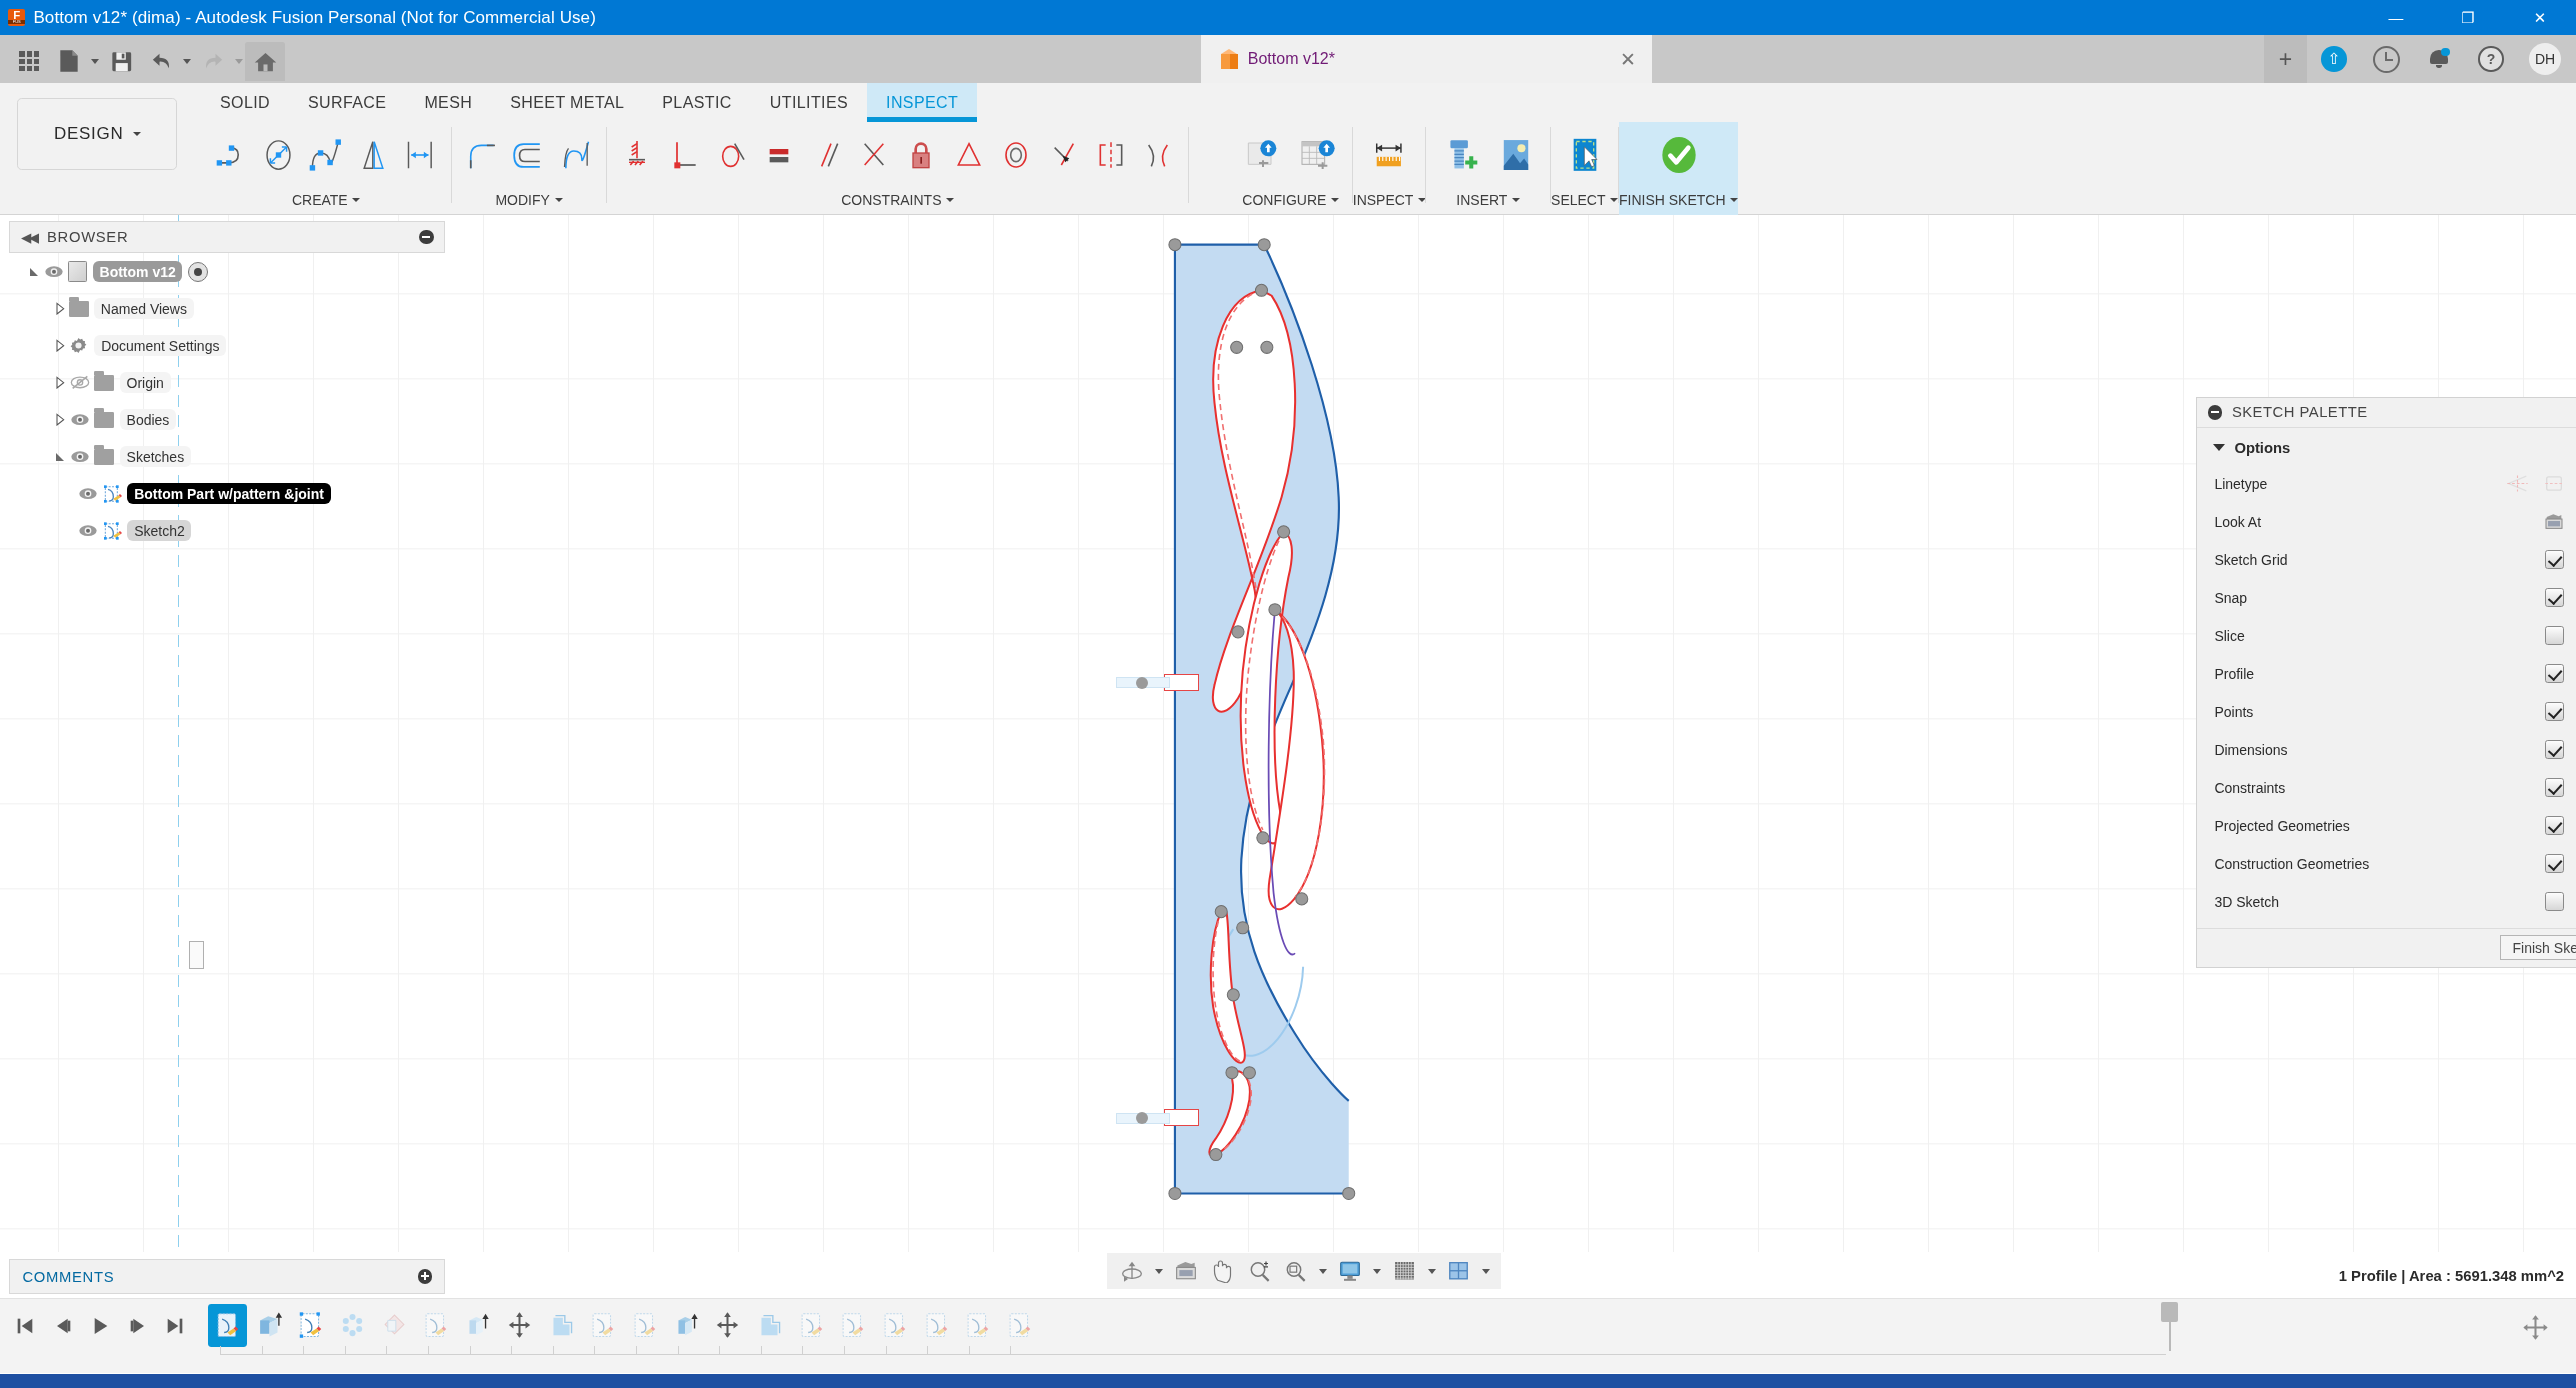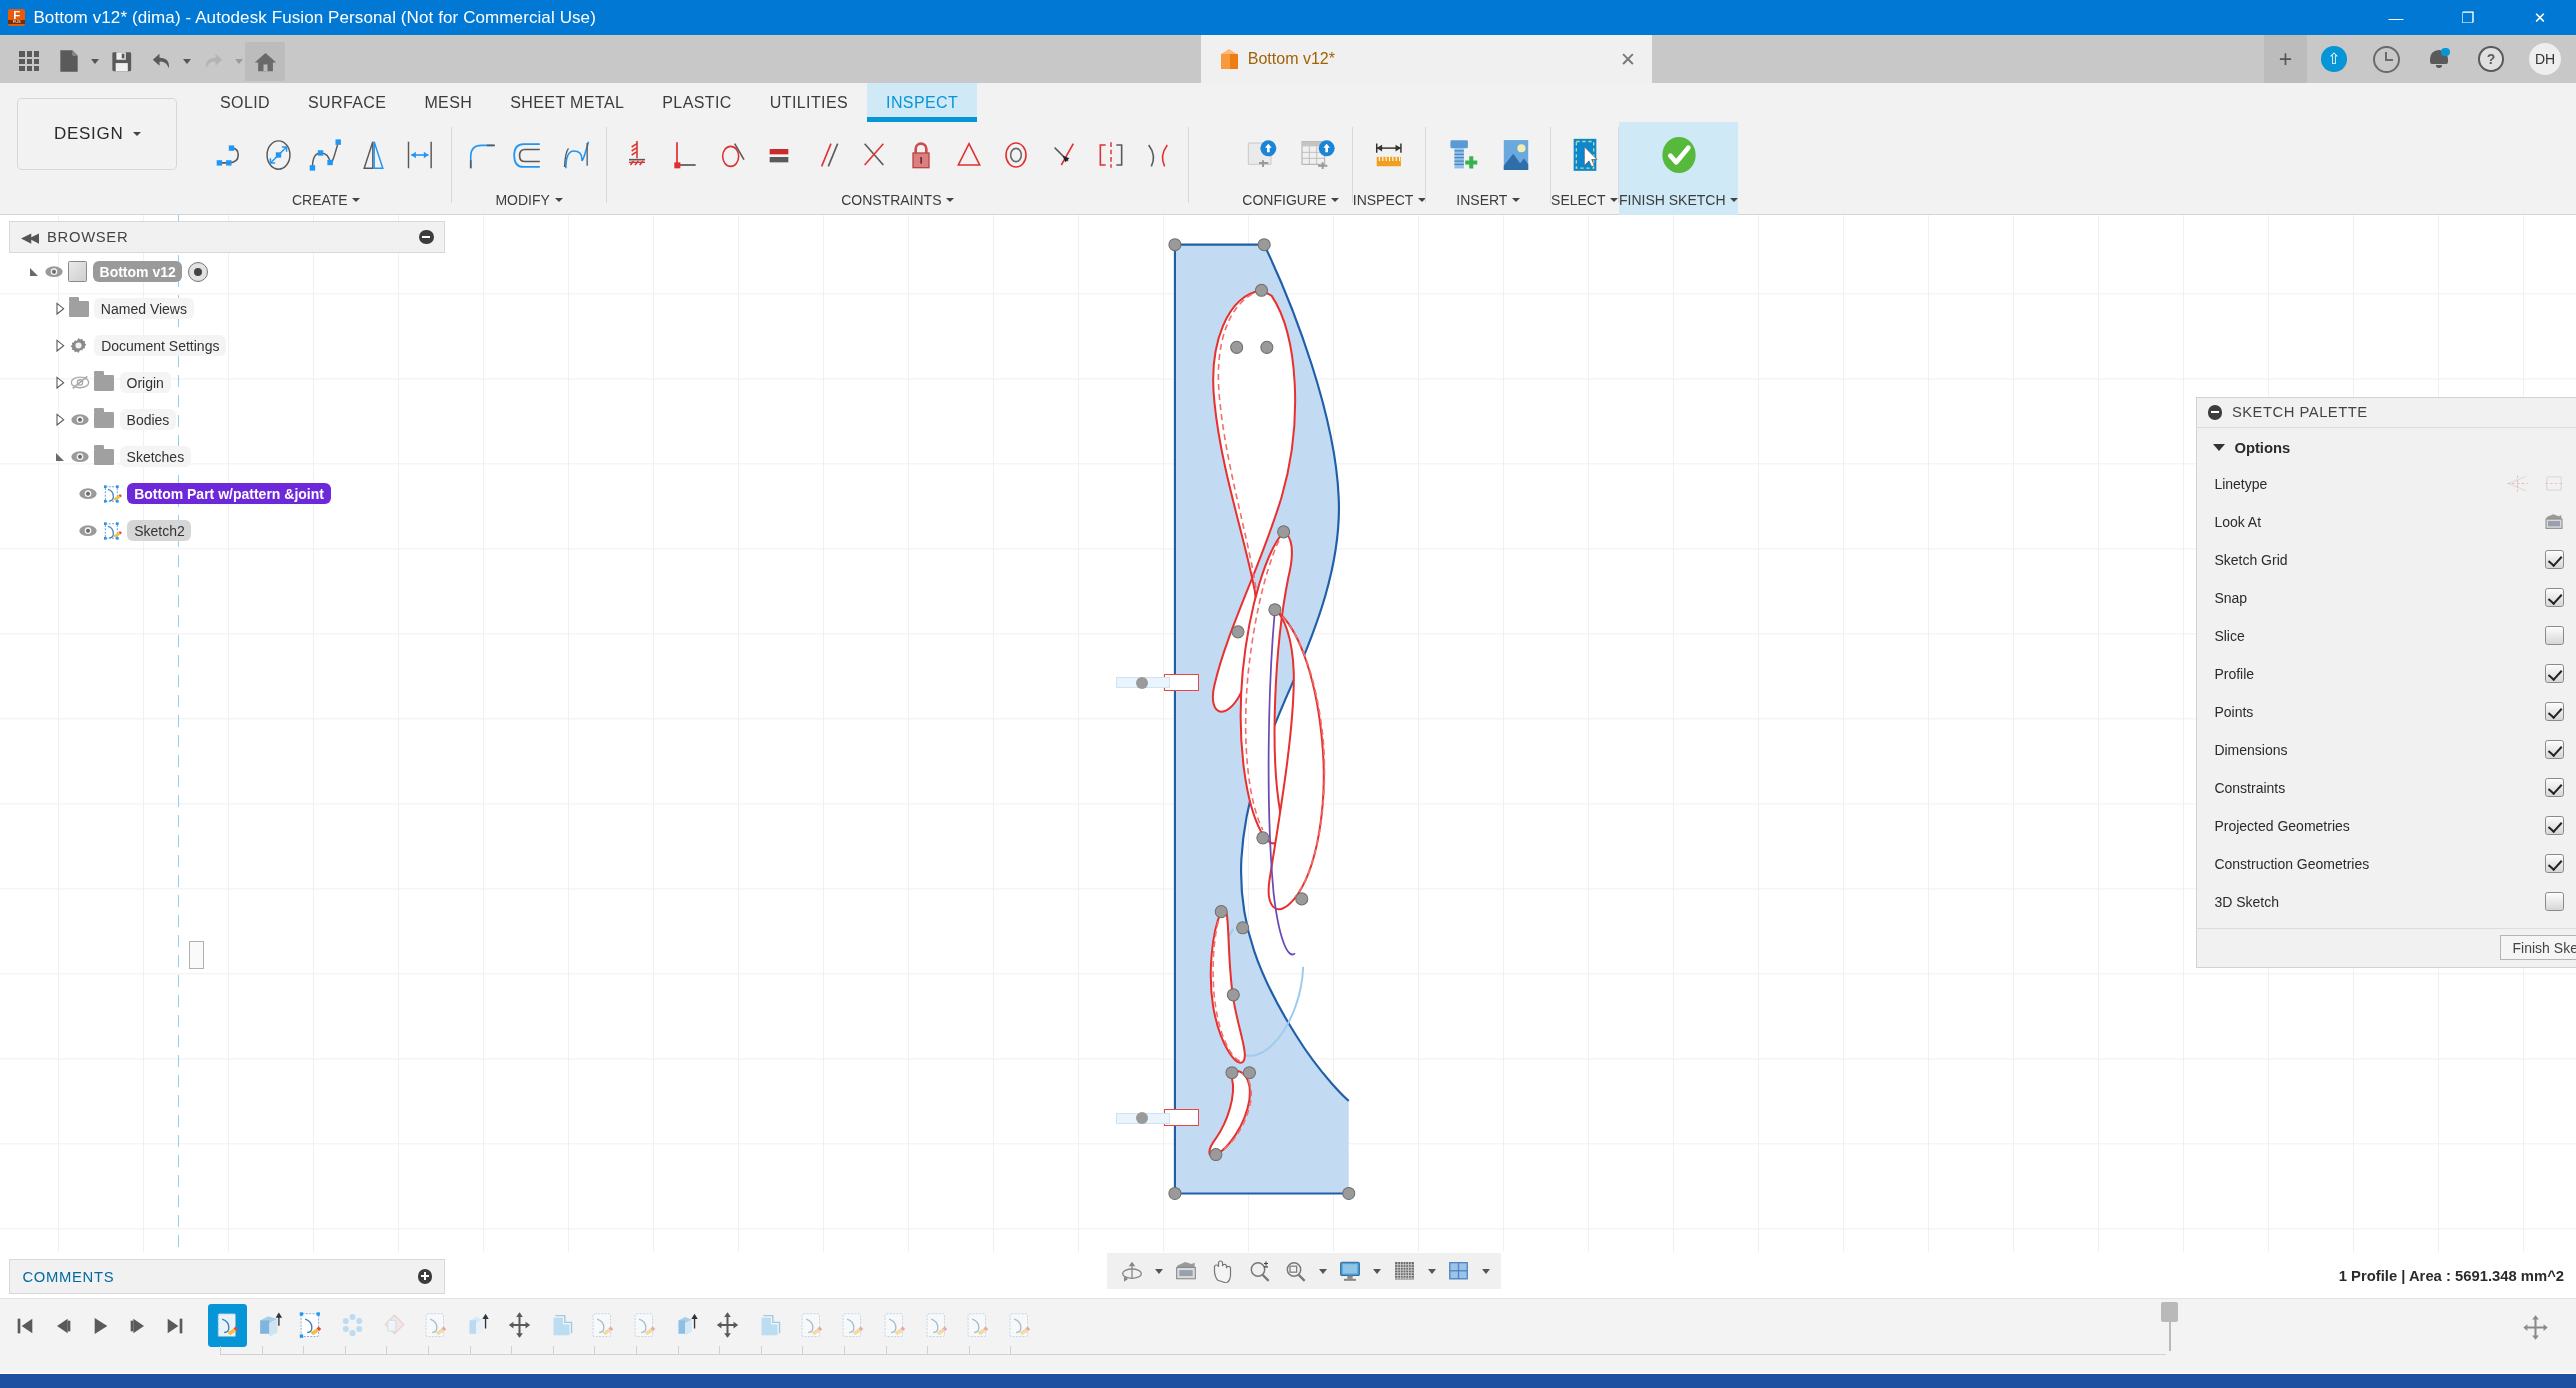--- a/index.html
+++ b/index.html
@@ -67,21 +67,21 @@
     position:absolute; left:1201px; top:35px; width:403px; height:48px;
     background:#f0f0f0; display:flex; align-items:center; padding-left:20px;
   }
   #doctab .cube {
     width:17.4px;height:20px;margin-right:9.4px;position:relative;
   }
   #doctab .cube .top { position:absolute;top:0;left:0;width:0;height:0;
      border-left:8.7px solid transparent;border-right:8.7px solid transparent;border-bottom:5.4px solid #ffb877;}
   #doctab .cube .lf { position:absolute;top:5.4px;left:0;width:8.7px;height:14.8px;background:#f79a3e;}
   #doctab .cube .rt { position:absolute;top:5.4px;left:8.7px;width:8.7px;height:14.8px;background:#ed7d13;}
-  #doctab .name { font-size:16px; color:#a16207; }
+  #doctab .name { font-size:16px; color:#701a75; }
   #tabclose {
     position:absolute;left:1604px;top:35px;width:48px;height:48px;
     background:#f0f0f0;display:flex;align-items:center;justify-content:center;
     font-size:19px;color:#777;
   }
   #tabplus {
     position:absolute;left:2264px;top:35px;width:43px;height:48px;
     background:#bcbcbc;display:flex;align-items:center;justify-content:center;
     font-size:23px;color:#555;font-weight:300;
   }
@@ -168,21 +168,21 @@
   .tree-row { height:37px; display:flex; align-items:center; }
   .tw { width:17.4px;display:flex;align-items:center;justify-content:center;}
   .eye {
     width:23px;height:23px;display:flex;align-items:center;justify-content:center;margin-right:2.7px;
   }
   .eye svg { display:block; }
   .tree-lbl {
     font-size:14px;color:#333; padding:2.7px 6.7px; background:#f4f4f4; border-radius:6px;
     white-space:nowrap;
   }
-  .tree-row.selected .tree-lbl { background:#6d28d9;color:#fff;font-weight:bold; }
+  .tree-row.selected .tree-lbl { background:#000000;color:#fff;font-weight:bold; }
   .tree-row.root .tree-lbl { background:#9a9a9a;color:#fff;font-weight:bold; }
   .ic-folder { width:20px;height:16px;background:#a0a0a0;border-radius:1.3px;position:relative;margin-right:5.4px;}
   .ic-folder::before{content:"";position:absolute;left:0;top:-4px;width:10px;height:4.7px;background:#a0a0a0;border-radius:1.3px 1.3px 0 0;}
   .ic-gear { width:19px;height:19px;margin-right:6.7px; }
   .ic-doc { width:19px;height:21.5px;background:linear-gradient(135deg,#e9e9e9 0%,#cfcfcf 100%);border:1.3px solid #8a8a8a;border-radius:1.3px;margin-right:5.4px;}
   .ic-sketch { width:20px;height:20px;margin-right:5.4px; }
   .radio-sel { width:20px;height:20px;border-radius:50%;background:#e2e2e2;border:1.3px solid #777;display:flex;align-items:center;justify-content:center;margin-left:5.4px;}
   .radio-sel i { width:8px;height:8px;border-radius:50%;background:#444;display:block;}
 
   

